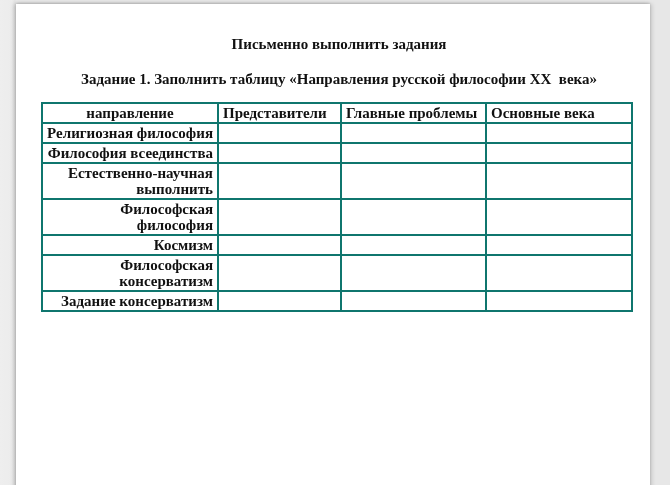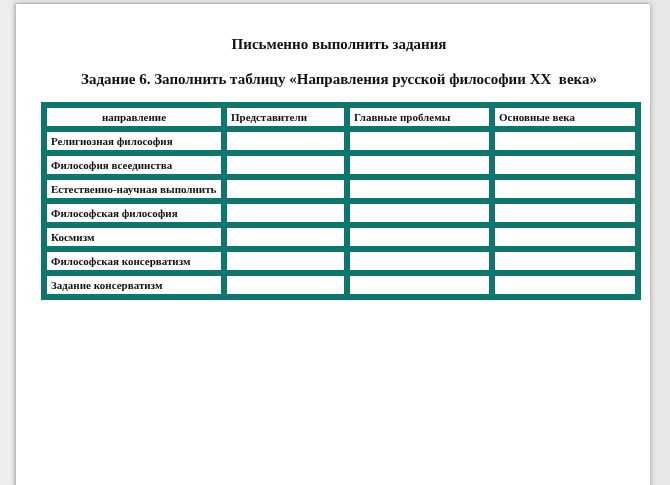--- a/index.html
+++ b/index.html
@@ -48,48 +48,48 @@
   }
   table.fill-table {
     margin-top: 15px;
     width: 580px;
     table-layout: fixed;
     border-collapse: collapse;
     border: 2px solid #1c1c1c;
   }
   table.fill-table th,
   table.fill-table td {
-    border: 6px solid #0f766e;
-    font-size: 11px;
+    border: 2px solid #0f766e;
+    font-size: 15px;
     line-height: 16px;
     font-weight: bold;
     color: #111111;
     padding: 1px 4px;
     vertical-align: top;
     overflow: hidden;
     margin-left: 32px;
   }
   th.col-direction   { width: 166px; text-align: center; }
   th.col-other       { text-align: left; padding-left: 7px; }
-  td.direction-cell  { text-align: left; }
+  td.direction-cell  { text-align: right; }
   td.answer-cell     { }
   .col-representatives { width: 123px; }
   .col-problems        { width: 145px; }
   .col-ideas           { width: 146px; }
 </style>
 </head>
 <body>
 
 <div class="viewport">
   <div class="page">
     <div class="content">
 
       <p class="doc-title">Письменно выполнить задания</p>
 
-      <p class="task-heading">Задание 6. Заполнить таблицу «Направления русской философии XX  века»</p>
+      <p class="task-heading">Задание 1. Заполнить таблицу «Направления русской философии XX  века»</p>
 
       <table class="fill-table">
         <colgroup>
           <col class="col-direction">
           <col class="col-representatives">
           <col class="col-problems">
           <col class="col-ideas">
         </colgroup>
         <thead>
           <tr>

